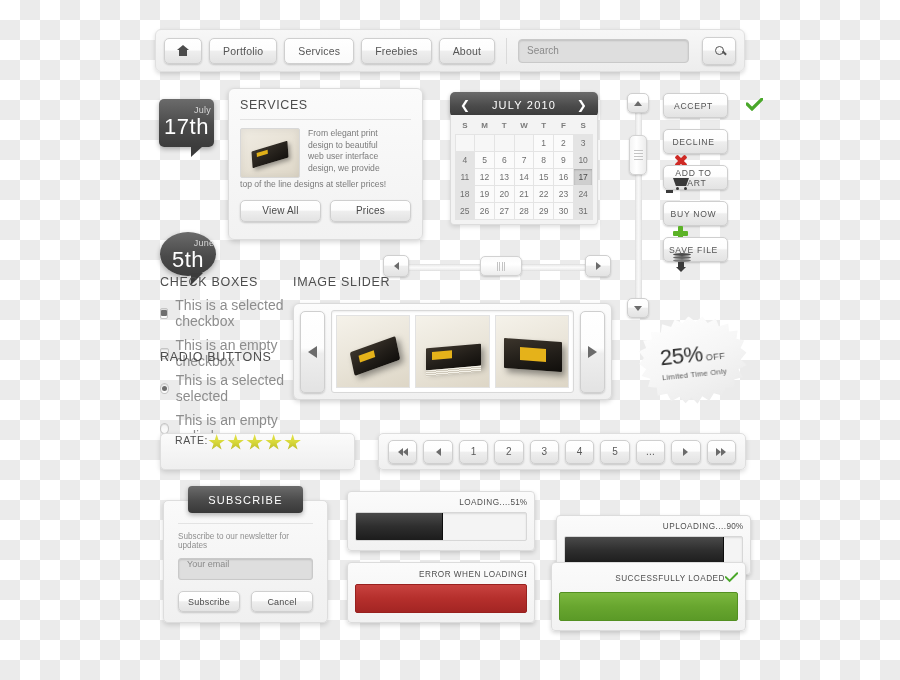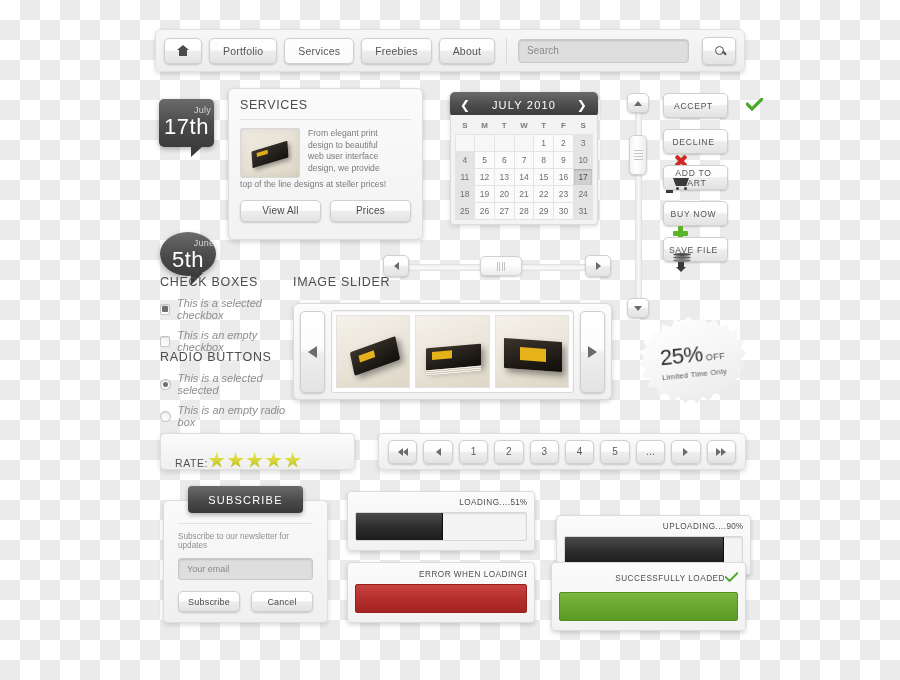--- a/index.html
+++ b/index.html
@@ -157,21 +157,21 @@
   .hbtn{ width:26px; height:22px; position:absolute; top:1px; }
   .hthumb{ position:absolute; left:97px; top:2px; width:42px; height:20px;
     background:linear-gradient(180deg,#fbfbfb,#ffffff 40%,#ececec); border:1px solid #d2d2d2;
     border-radius:5px; box-shadow:0 1px 2px rgba(0,0,0,.18); display:flex;align-items:center;justify-content:center;}
 
   
   .sechead{ font-size:12.5px; color:#4d4d4d; letter-spacing:.7px; font-weight:400; }
 
   
   .optrow{ display:flex; align-items:center; gap:7px; margin-top:8px; }
-  .optrow span{ font-size:11px; color:#8d8d8d;font-style:italic; }
+  .optrow span{ font-size:14px; color:#8d8d8d; }
   .cbox{ width:11px;height:11px;border:1px solid #c4c4c4;border-radius:2px;
     background:linear-gradient(180deg,#f2f2f2,#fdfdfd); box-shadow:inset 0 1px 1px rgba(0,0,0,.1);
     display:flex;align-items:center;justify-content:center;}
   .cbox.on:after{content:"";width:6px;height:6px;background:#6e6e6e;border-radius:1px;}
   .rbtn{ width:11px;height:11px;border:1px solid #c4c4c4;border-radius:50%;
     background:linear-gradient(180deg,#f2f2f2,#fdfdfd); box-shadow:inset 0 1px 1px rgba(0,0,0,.1);
     display:flex;align-items:center;justify-content:center;}
   .rbtn.on:after{content:"";width:5px;height:5px;background:#6e6e6e;border-radius:50%;}
 
   
@@ -201,21 +201,21 @@
   #discount .star{ width:100%; height:100%;
     background:linear-gradient(160deg,#ffffff 0%,#f6f6f6 50%,#e8e8e8 100%);
     clip-path:polygon(50% 0%,56% 7%,63% 2%,67% 10%,75% 6%,77% 15%,86% 13%,86% 22%,94% 22%,92% 31%,99% 34%,95% 42%,100% 48%,94% 55%,99% 62%,91% 66%,94% 75%,86% 77%,86% 86%,77% 85%,74% 94%,66% 90%,61% 98%,55% 92%,50% 100%,45% 92%,39% 98%,34% 90%,26% 94%,23% 85%,14% 86%,14% 77%,6% 75%,9% 66%,1% 62%,6% 55%,0% 48%,5% 42%,1% 34%,8% 31%,6% 22%,14% 22%,14% 13%,23% 15%,25% 6%,33% 10%,37% 2%,44% 7%);
     display:flex; flex-direction:column; align-items:center; justify-content:center;
     filter:drop-shadow(0 2px 4px rgba(0,0,0,.22)); transform:rotate(-6deg);}
   #discount .pct{ font-size:22px; color:#2c2c2c; letter-spacing:-.5px; display:flex; align-items:baseline; gap:3px;}
   #discount .pct small{ font-size:9px; letter-spacing:.5px; color:#444; }
   #discount .ltd{ font-size:7.5px; color:#555; margin-top:2px; letter-spacing:.3px; }
 
   
-  #ratebox{ left:160px; top:433px; width:195px; height:37px; display:flex; align-items:flex-end;
+  #ratebox{ left:160px; top:433px; width:195px; height:37px; display:flex; align-items:flex-start;
     padding:0 14px; border-radius:5px;
     background:linear-gradient(180deg,#fbfbfb,#efefef); border:1px solid #dedede;
     box-shadow:0 2px 5px rgba(0,0,0,.15);}
   #ratebox .lab{ font-size:10.5px; color:#4f4f4f; letter-spacing:.6px; }
   .stars{ display:flex; gap:2px; }
   .st{ width:17px;height:17px; background:linear-gradient(180deg,#e4e44c 0%,#d9d93a 45%,#b8b826 100%);
     clip-path:polygon(50% 0%,61% 35%,98% 35%,68% 57%,79% 91%,50% 70%,21% 91%,32% 57%,2% 35%,39% 35%);
     filter:drop-shadow(0 1px 1px rgba(0,0,0,.25));}
 
   
@@ -232,21 +232,21 @@
     background:linear-gradient(180deg,#6b6b6b 0%,#4a4a4a 55%,#383838 100%);
     color:#fff; font-size:11px; letter-spacing:1.2px; display:flex; align-items:center; justify-content:center;
     box-shadow:0 2px 5px rgba(0,0,0,.3); z-index:3;}
   #subbody{ position:absolute; left:0; top:14px; width:165px; height:123px; padding:22px 14px 12px;
     background:linear-gradient(180deg,#fafafa,#f0f0f0); border:1px solid #dddddd; border-radius:5px;
     box-shadow:0 2px 5px rgba(0,0,0,.15);}
   #subbody .rule{ height:1px; background:#e3e3e3; margin-bottom:8px;}
   #subbody .cap{ font-size:8.2px; color:#8f8f8f; }
   #emailfield{ margin-top:8px; height:22px; border:1px solid #c9c9c9; border-radius:3px;
     background:#dedede; box-shadow:inset 0 1px 2px rgba(0,0,0,.14);
-    font-size:9px; color:#8a8a8a; padding:0 8px; display:flex; align-items:center;}
+    font-size:9px; color:#8a8a8a; padding:0 8px; display:flex; align-items:flex-start;}
   #subbtns{ display:flex; gap:11px; margin-top:11px; }
   #subbtns .gbtn{ flex:1; height:21px; font-size:9px; }
 
   
   .statbox{ position:absolute; padding:6px 7px 9px;
     background:linear-gradient(180deg,#fbfbfb,#f2f2f2); border:1px solid #dcdcdc; border-radius:4px;
     box-shadow:0 2px 4px rgba(0,0,0,.16);}
   .statbox .top{ display:flex; justify-content:flex-end; align-items:center; margin-bottom:5px;}
   .statbox .ttl{ font-size:8.2px; color:#4f4f4f; letter-spacing:.5px;}
   .statbox .val{ font-size:8.2px; color:#4f4f4f;}

